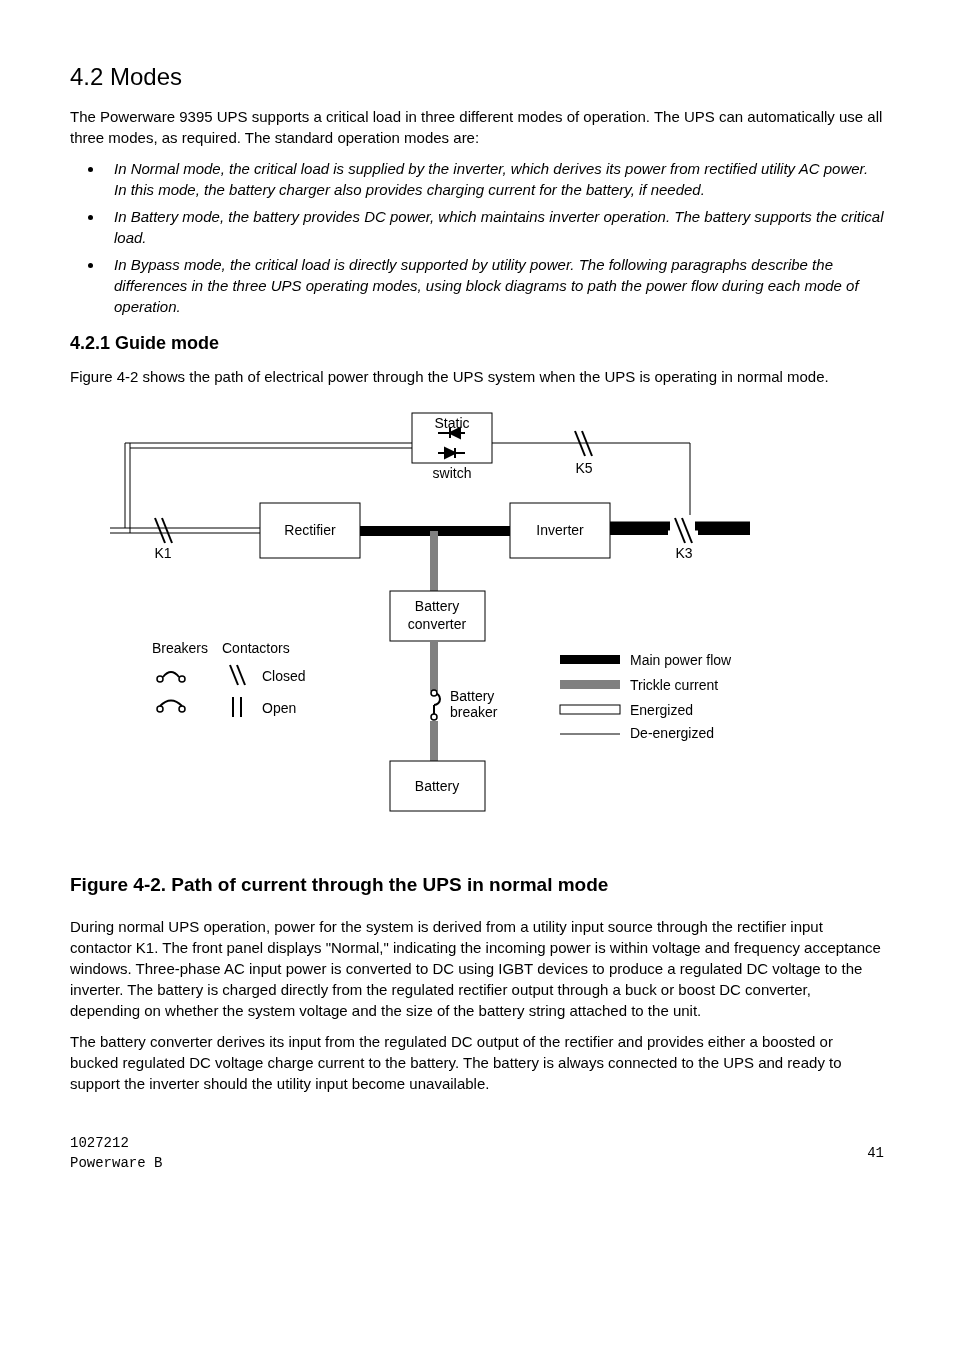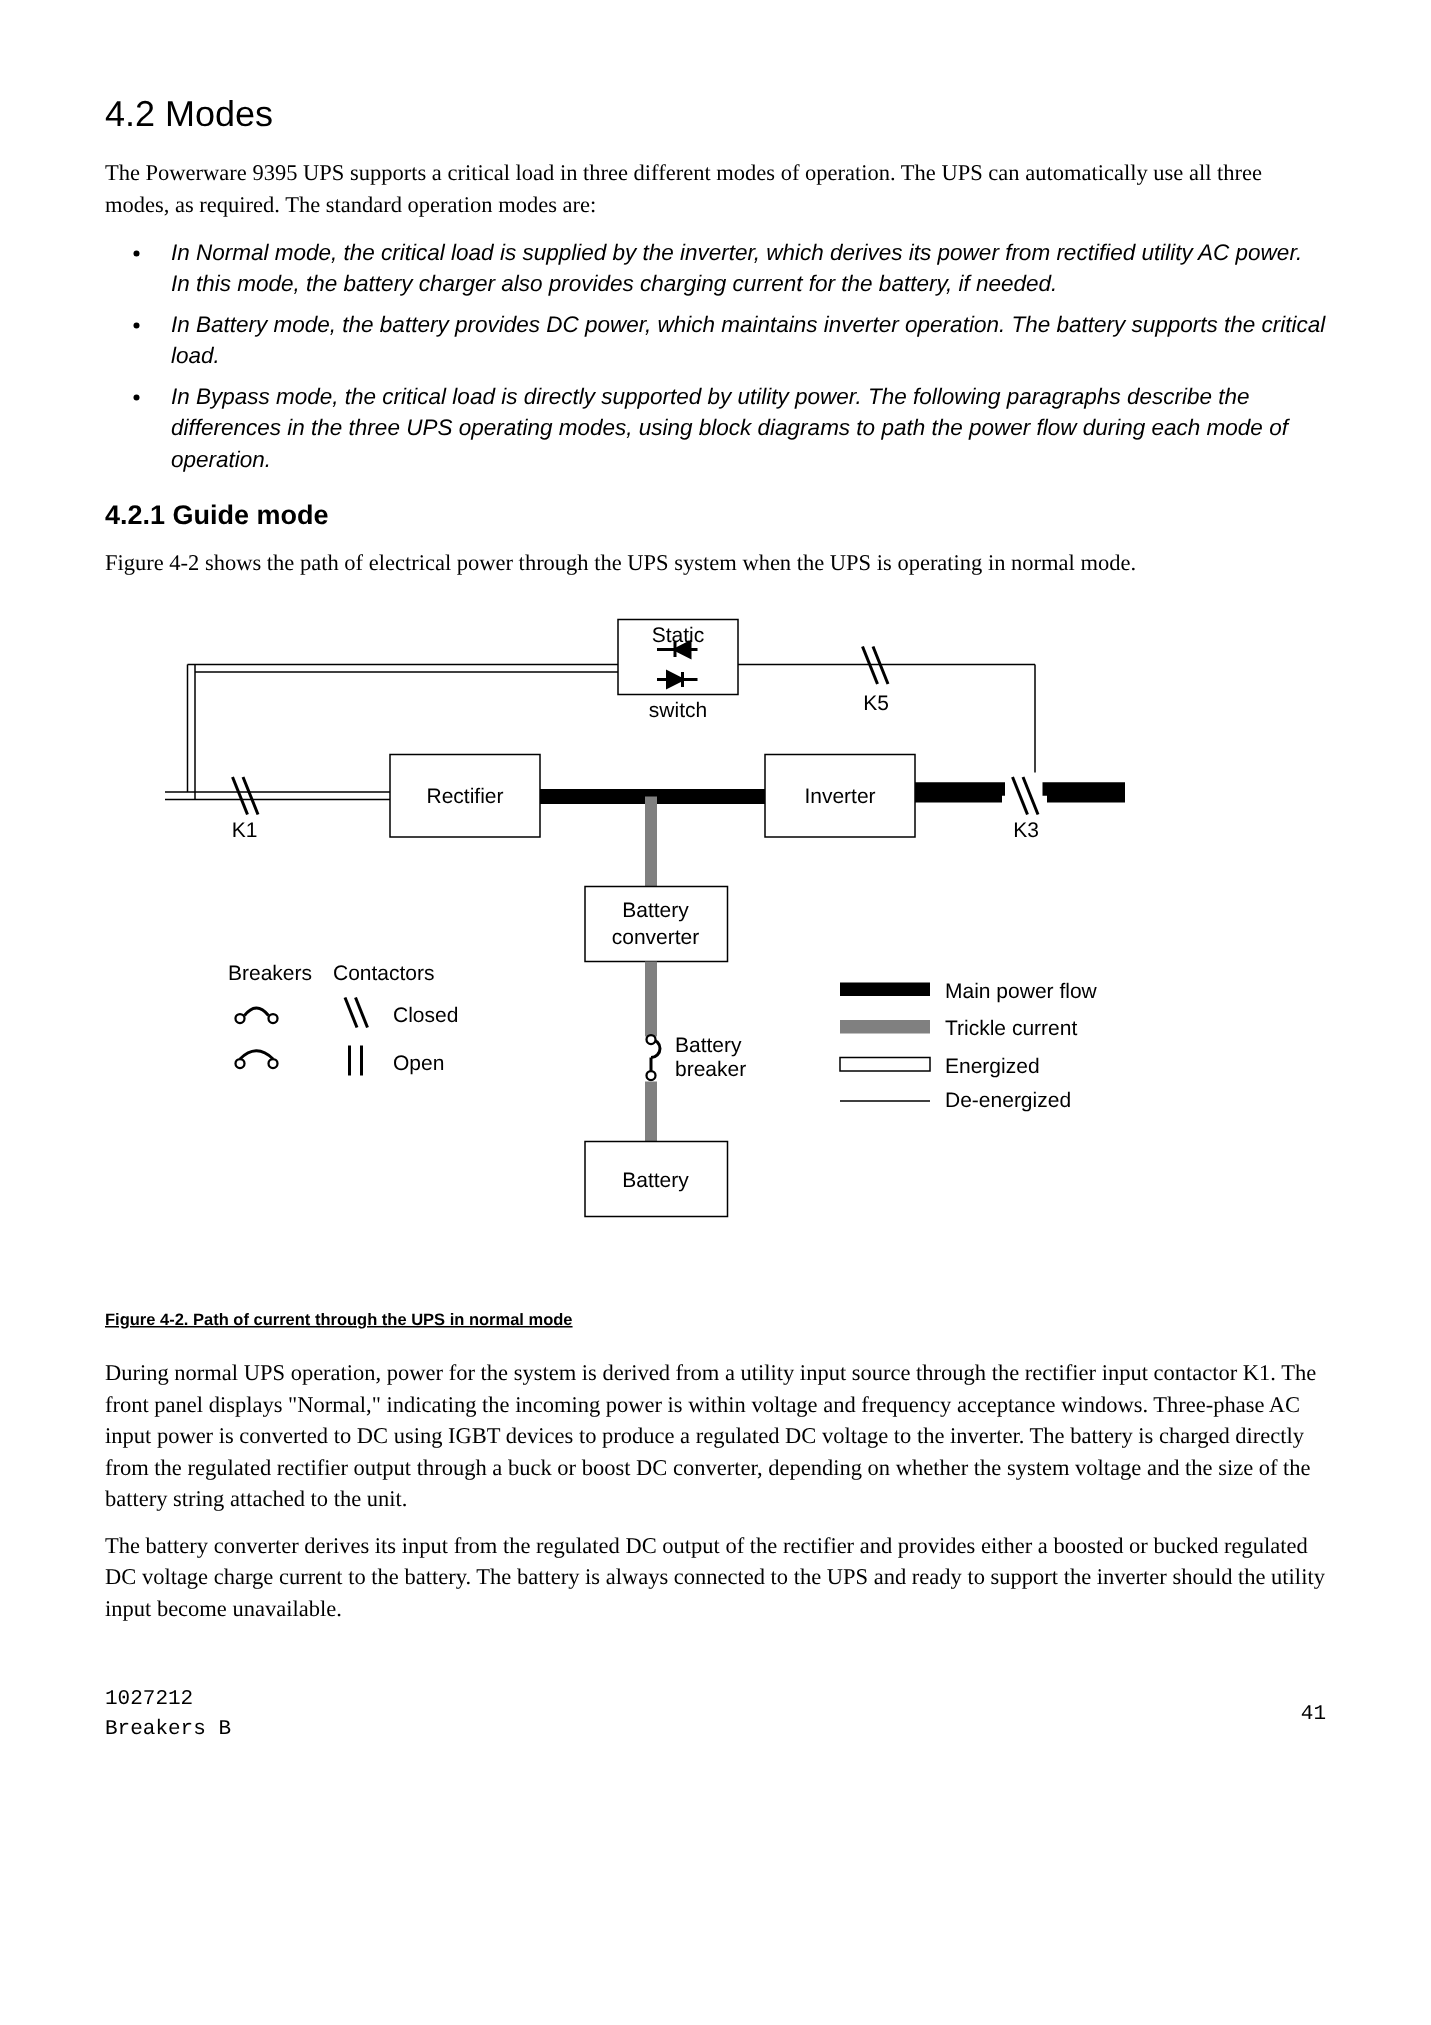--- a/index.html
+++ b/index.html
@@ -17,40 +17,38 @@
       font-weight: normal;
       margin: 0 0 12px 0;
     }
     h2 {
       font-size: 18px;
       font-weight: bold;
       margin: 12px 0 10px 0;
     }
     p {
       margin: 10px 0 10px 0;
-      font-family: Liberation Serif, serif;
     }
     ul {
       margin: 0 0 14px 0;
       padding-left: 34px;
     }
     li {
       margin-bottom: 6px;
       padding-left: 10px;
       font-style: italic;
     }
     .figure-container {
       margin: 16px 0 18px 0;
       text-align: left;
     }
     .figure-caption {
-      font-size: 11px;
+      font-size: 19px;
       font-weight: bold;
       margin-top: 14px;
-      text-decoration: underline;
     }
     .footer {
       display: flex;
       justify-content: space-between;
       align-items: center;
       margin-top: 40px;
       font-size: 14px;
       font-family: Liberation Mono, monospace;
     }
     .footer-left {
@@ -214,16 +212,16 @@
   <div class="figure-caption">Figure 4-2. Path of current through the UPS in normal mode</div>
 </div>
 
 <p>During normal UPS operation, power for the system is derived from a utility input source through the rectifier input contactor K1. The front panel displays "Normal," indicating the incoming power is within voltage and frequency acceptance windows. Three-phase AC input power is converted to DC using IGBT devices to produce a regulated DC voltage to the inverter. The battery is charged directly from the regulated rectifier output through a buck or boost DC converter, depending on whether the system voltage and the size of the battery string attached to the unit.</p>
 
 <p>The battery converter derives its input from the regulated DC output of the rectifier and provides either a boosted or bucked regulated DC voltage charge current to the battery. The battery is always connected to the UPS and ready to support the inverter should the utility input become unavailable.</p>
 
 <div class="footer">
   <div class="footer-left">
     <div>1027212</div>
-    <div>Breakers B</div>
+    <div>Powerware B</div>
   </div>
   <div class="footer-right">41</div>
 </div>
 
 </body></html>

